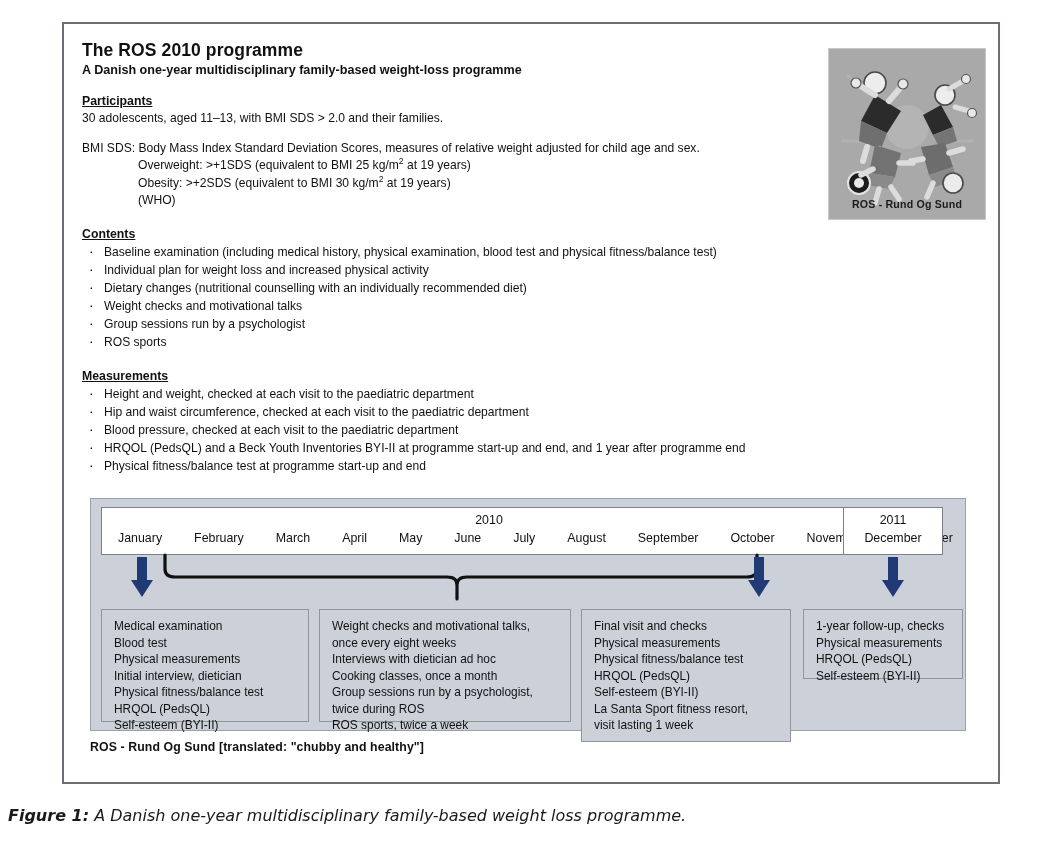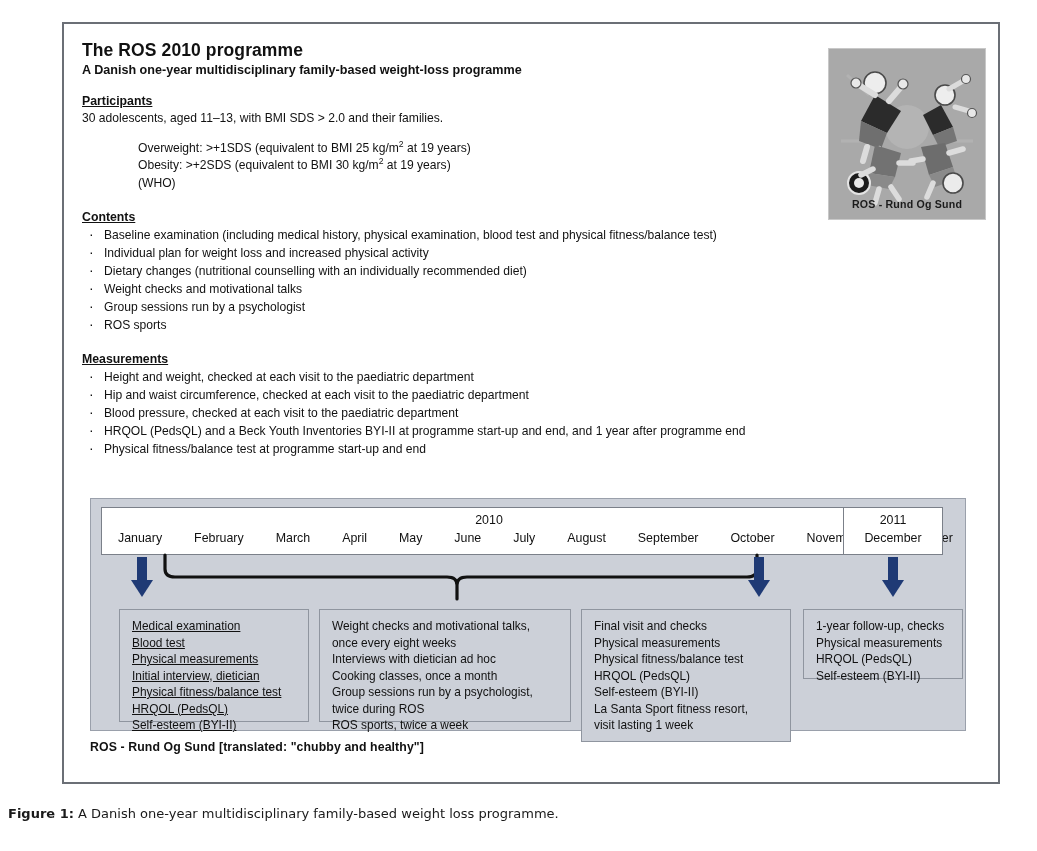--- a/index.html
+++ b/index.html
@@ -202,44 +202,45 @@
     background: #ccd0d8;
     border: 1px solid #8f959f;
     box-sizing: border-box;
     padding: 8px 10px 6px 12px;
   }
   .content-box .cline {
     font-size: 11.9px;
     line-height: 1.39;
     white-space: nowrap;
   }
-  #box-1 { left: 28px;  width: 190px; height: 113px; text-decoration: underline; }
+  #box-1 { left: 10px;  width: 208px; height: 113px; }
   #box-2 { left: 228px; width: 252px; height: 113px; }
   #box-3 { left: 490px; width: 210px; height: 133px; }
   #box-4 { left: 712px; width: 160px; height: 70px; }
 
   
   #figure-footer {
     position: absolute;
     left: 26px;
     top: 716px;
     font-size: 12.3px;
     font-weight: bold;
     letter-spacing: 0.1px;
   }
 
   
   #caption {
     position: absolute;
     left: 8px;
     top: 806px;
     font-family: "DejaVu Sans", sans-serif;
-    font-size: 13px;
+    font-size: 16px;
     color: #1a1a1a;
     white-space: nowrap;
+    font-style: italic;
   }
   #caption b { font-weight: bold; }
 </style>
 </head>
 <body>
 
 <div id="figure-frame">
 
   <div id="logo-box">
     <svg width="156" height="170" viewBox="0 0 156 170">
@@ -303,20 +304,21 @@
   <div id="figure-inner">
 
     <div class="title">The ROS 2010 programme</div>
     <div class="subtitle">A Danish one-year multidisciplinary family-based weight-loss programme</div>
 
     <div class="section-head">Participants</div>
     <div class="body-line">30 adolescents, aged 11–13, with BMI SDS &gt; 2.0 and their families.</div>
 
     <div class="block-gap"></div>
 
+    <div class="body-line">BMI SDS: Body Mass Index Standard Deviation Scores, measures of relative weight adjusted for child age and sex.</div>
     <div class="body-line indent-1"><span>Overweight: &gt;+1SDS (equivalent to BMI 25 kg/m</span><sup class="sq">2</sup><span> at 19 years)</span></div>
     <div class="body-line indent-1"><span>Obesity: &gt;+2SDS (equivalent to BMI 30 kg/m</span><sup class="sq">2</sup><span> at 19 years)</span></div>
     <div class="body-line indent-1">(WHO)</div>
 
     <div class="block-gap-lg"></div>
 
     <div class="section-head">Contents</div>
     <ul class="bullets">
       <li>Baseline examination (including medical history, physical examination, blood test and physical fitness/balance test)</li>
       <li>Individual plan for weight loss and increased physical activity</li>

